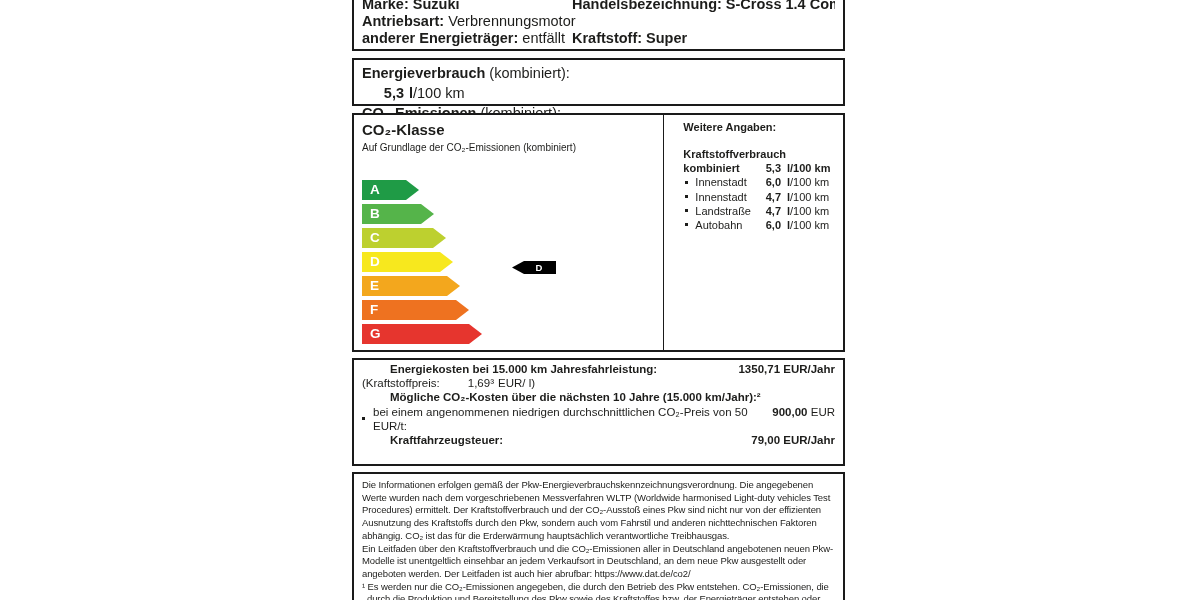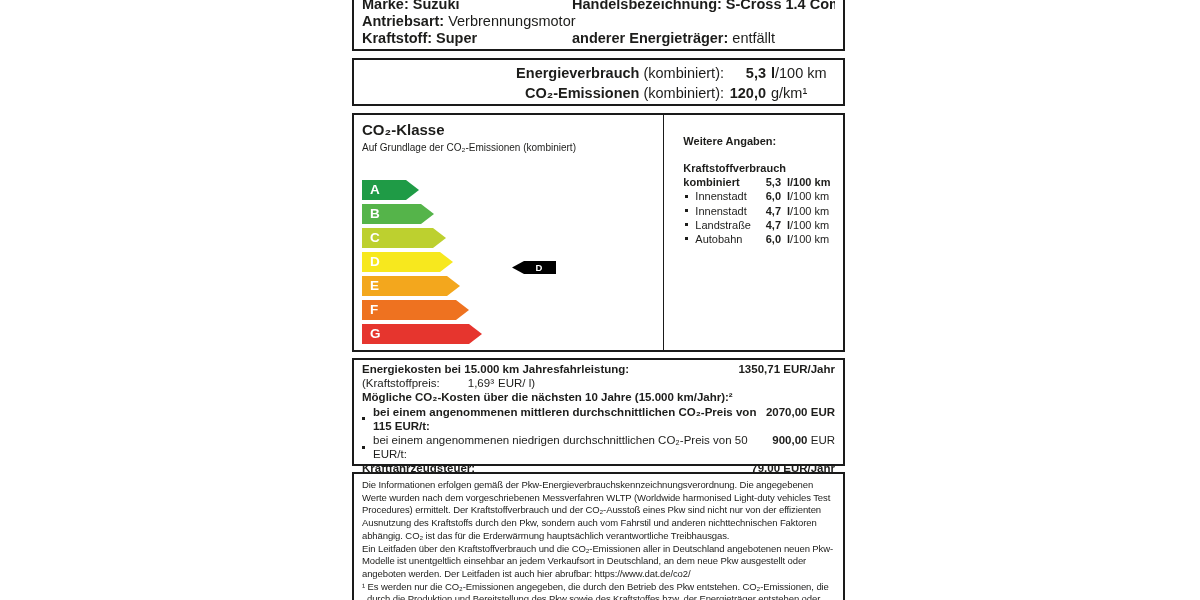--- a/index.html
+++ b/index.html
@@ -13,59 +13,59 @@
   b,.bold{font-weight:bold;}
   .lbl{font-weight:bold;margin-right:4px;}
 
   
   .box1{height:59px;padding:2px 8px;overflow:hidden;font-size:14.5px;line-height:17px;}
   .grid2{display:grid;grid-template-columns:210px 1fr;}
   .clip{white-space:nowrap;overflow:hidden;}
 
   
   .box2{margin-top:7px;height:48px;padding:3px 8px;font-size:14.5px;line-height:20px;}
-  .vrow{display:flex;justify-content:flex-end;align-items:baseline;}
+  .vrow{display:flex;justify-content:flex-end;align-items:baseline;flex-direction:column;}
   .vright{display:flex;align-items:baseline;}
   .vnum{font-weight:bold;min-width:42px;text-align:right;}
   .vunit{width:64px;margin-left:5px;}
 
   
   .box3{margin-top:7px;height:239px;display:flex;position:relative;padding:0;gap:13px;}
   .chart-col{width:326px;border-right:1.5px solid #1a1a1a;padding:5px 0 0 8px;box-sizing:border-box;}
   .chart-title{font-size:15px;font-weight:bold;line-height:19px;}
   .chart-sub{font-size:10px;line-height:18px;}
   .arrows{margin-top:23px;}
   .arrow{height:20px;margin-bottom:4px;color:#fff;font-size:13.5px;font-weight:bold;
          line-height:20px;padding-left:8px;box-sizing:border-box;
          clip-path:polygon(0 0,calc(100% - 13px) 0,100% 50%,calc(100% - 13px) 100%,0 100%);}
   .indicator{position:absolute;left:158px;top:146px;width:44px;height:13px;background:#000;
              clip-path:polygon(0 50%,12px 0,100% 0,100% 100%,12px 100%);
              color:#fff;font-size:9.5px;font-weight:bold;line-height:13px;text-align:center;
              padding-left:10px;box-sizing:border-box;}
-  .info-col{flex:1;padding:20px 6px 0 6px;font-size:11px;line-height:12px;}
+  .info-col{flex:1;padding:6px 6px 0 6px;font-size:11px;line-height:12px;}
   .wa-title{font-weight:bold;margin-bottom:15px;}
   .wa-head{font-weight:bold;}
   .wa-row{display:grid;grid-template-columns:12px 1fr 30px 56px;align-items:baseline;margin-top:2.2px;}
   .wa-row .sq{width:3px;height:3px;background:#1d1d1b;align-self:center;margin-left:2px;}
   .wa-label{}
   .wa-komb{grid-column:1 / span 2;font-weight:bold;}
   .wa-num{text-align:right;font-weight:bold;}
   .wa-unit{padding-left:6px;}
   .wa-unit .u1{font-weight:bold;}
   .wa-bold .wa-label,.wa-bold .wa-unit{font-weight:bold;}
 
   
   .box4{margin-top:6px;height:108px;padding:2px 8px;font-size:11.5px;line-height:14.2px;}
   .crow{display:flex;justify-content:space-between;align-items:baseline;}
   .bullet-row{display:flex;align-items:baseline;}
   .bullet-row .sq{width:3px;height:3px;background:#1d1d1b;align-self:center;margin-right:8px;flex:0 0 auto;}
   .bullet-row .btxt{flex:1;}
   .amt{white-space:nowrap;}
   .amt .n{font-weight:bold;}
-  .allbold{font-weight:bold;}
+  .allbold{font-weight:bold;margin-left:28px;}
   .fuelprice .pv{font-weight:normal;margin:0 4px 0 28px;}
 
   
   .box5{margin-top:6px;height:150px;padding:5px 8px;font-size:9.5px;line-height:12.7px;letter-spacing:-0.1px;}
   .box5 p{margin:0;}
   .footnote{text-indent:-5px;padding-left:5px;}
 </style>
 </head>
 <body>
 
@@ -73,22 +73,22 @@
 
   <section class="box box1">
     <div class="grid2">
       <div><span class="lbl">Marke:</span><span class="bold">Suzuki</span></div>
       <div class="clip"><span class="lbl">Handelsbezeichnung:</span><span class="bold">S-Cross 1.4 Comfo</span></div>
     </div>
     <div>
       <span class="lbl">Antriebsart:</span><span>Verbrennungsmotor</span>
     </div>
     <div class="grid2">
+      <div><span class="lbl">anderer Energieträger:</span><span>entfällt</span></div>
       <div><span class="lbl">Kraftstoff:</span><span class="bold">Super</span></div>
-      <div><span class="lbl">anderer Energieträger:</span><span>entfällt</span></div>
     </div>
   </section>
 
   <section class="box box2">
     <div class="vrow">
       <div><span class="lbl">Energieverbrauch</span><span>(kombiniert):</span></div>
       <div class="vright">
           <span class="vnum">5,3</span>
           <span class="vunit"><b>l</b><span>/100 km</span></span>
         </div>
@@ -154,25 +154,20 @@
 
   <section class="box box4">
     <div class="crow allbold">
       <span>Energiekosten bei 15.000 km Jahresfahrleistung:</span>
       <span>1350,71 EUR/Jahr</span>
     </div>
     <div class="fuelprice">
       <span>(Kraftstoffpreis:</span><span class="pv">1,69³</span><span>EUR/ l)</span>
     </div>
     <div class="allbold">Mögliche CO₂-Kosten über die nächsten 10 Jahre (15.000 km/Jahr):²</div>
-    <div class="bullet-row allbold">
-      <span class="sq"></span>
-      <span class="btxt">bei einem angenommenen mittleren durchschnittlichen CO₂-Preis von 115 EUR/t:</span>
-      <span class="amt"><span class="n">2070,00</span><span class="n"> EUR</span></span>
-    </div>
     <div class="bullet-row">
       <span class="sq"></span>
       <span class="btxt">bei einem angenommenen niedrigen durchschnittlichen CO₂-Preis von 50 EUR/t:</span>
       <span class="amt"><span class="n">900,00</span><span> EUR</span></span>
     </div>
     <div class="crow allbold">
       <span>Kraftfahrzeugsteuer:</span>
       <span>79,00 EUR/Jahr</span>
     </div>
   </section>

